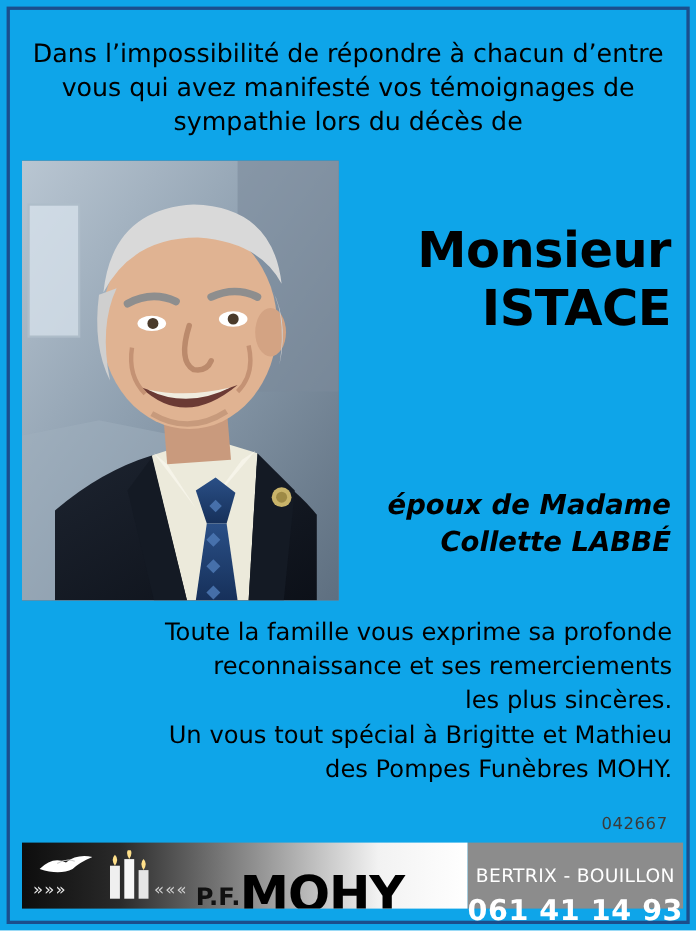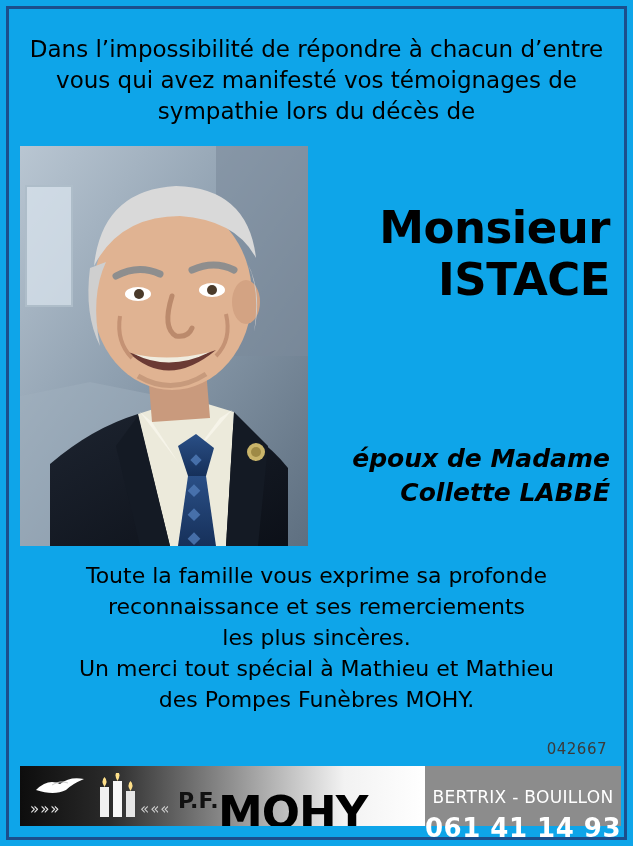--- a/index.html
+++ b/index.html
@@ -93,21 +93,21 @@
     line-height: 34px;
     font-style: italic;
   }
 
   
   .body-text {
     position: absolute;
     left: 10px;
     top: 548px;
     width: 589px;
-    text-align: center;
+    text-align: right;
     font-size: 22px;
     line-height: 31px;
     color: #000000;
     font-family: "DejaVu Sans", sans-serif;
   }
 
   
   .refnum {
     position: absolute;
     right: 14px;
@@ -163,21 +163,21 @@
     left: 120px;
     top: 34px;
     font-size: 15px;
     color: #cfcfcf;
     letter-spacing: 1px;
     font-family: "DejaVu Sans", sans-serif;
   }
   .pf {
     position: absolute;
     left: 158px;
-    top: 22px;
+    top: 38px;
     font-family: "DejaVu Sans", sans-serif;
     font-weight: bold;
     font-size: 22px;
     color: #111111;
   }
   .mohy {
     position: absolute;
     left: 198px;
     top: 4px;
     font-family: "DejaVu Sans", sans-serif;
@@ -303,21 +303,21 @@
 
     <div class="spouse-block">
       <div class="spouse-line">époux de Madame</div>
       <div class="spouse-line">Collette LABBÉ</div>
     </div>
 
     <div class="body-text">
       <div>Toute la famille vous exprime sa profonde</div>
       <div>reconnaissance et ses remerciements</div>
       <div>les plus sincères.</div>
-      <div>Un merci tout spécial à Mathieu et Mathieu</div>
+      <div>Un vous tout spécial à Brigitte et Mathieu</div>
       <div>des Pompes Funèbres MOHY.</div>
     </div>
 
     <div class="refnum">042667</div>
 
     <div class="footer">
       <div class="footer-left">
         <svg class="bird" viewBox="0 0 54 22">
           <path d="M2 16 Q14 4 26 10 Q36 2 50 5 Q38 10 32 16 Q20 22 2 16 Z" fill="#ffffff"></path>
           <path d="M18 11 Q26 6 34 9" stroke="#cccccc" stroke-width="1" fill="none"></path>

